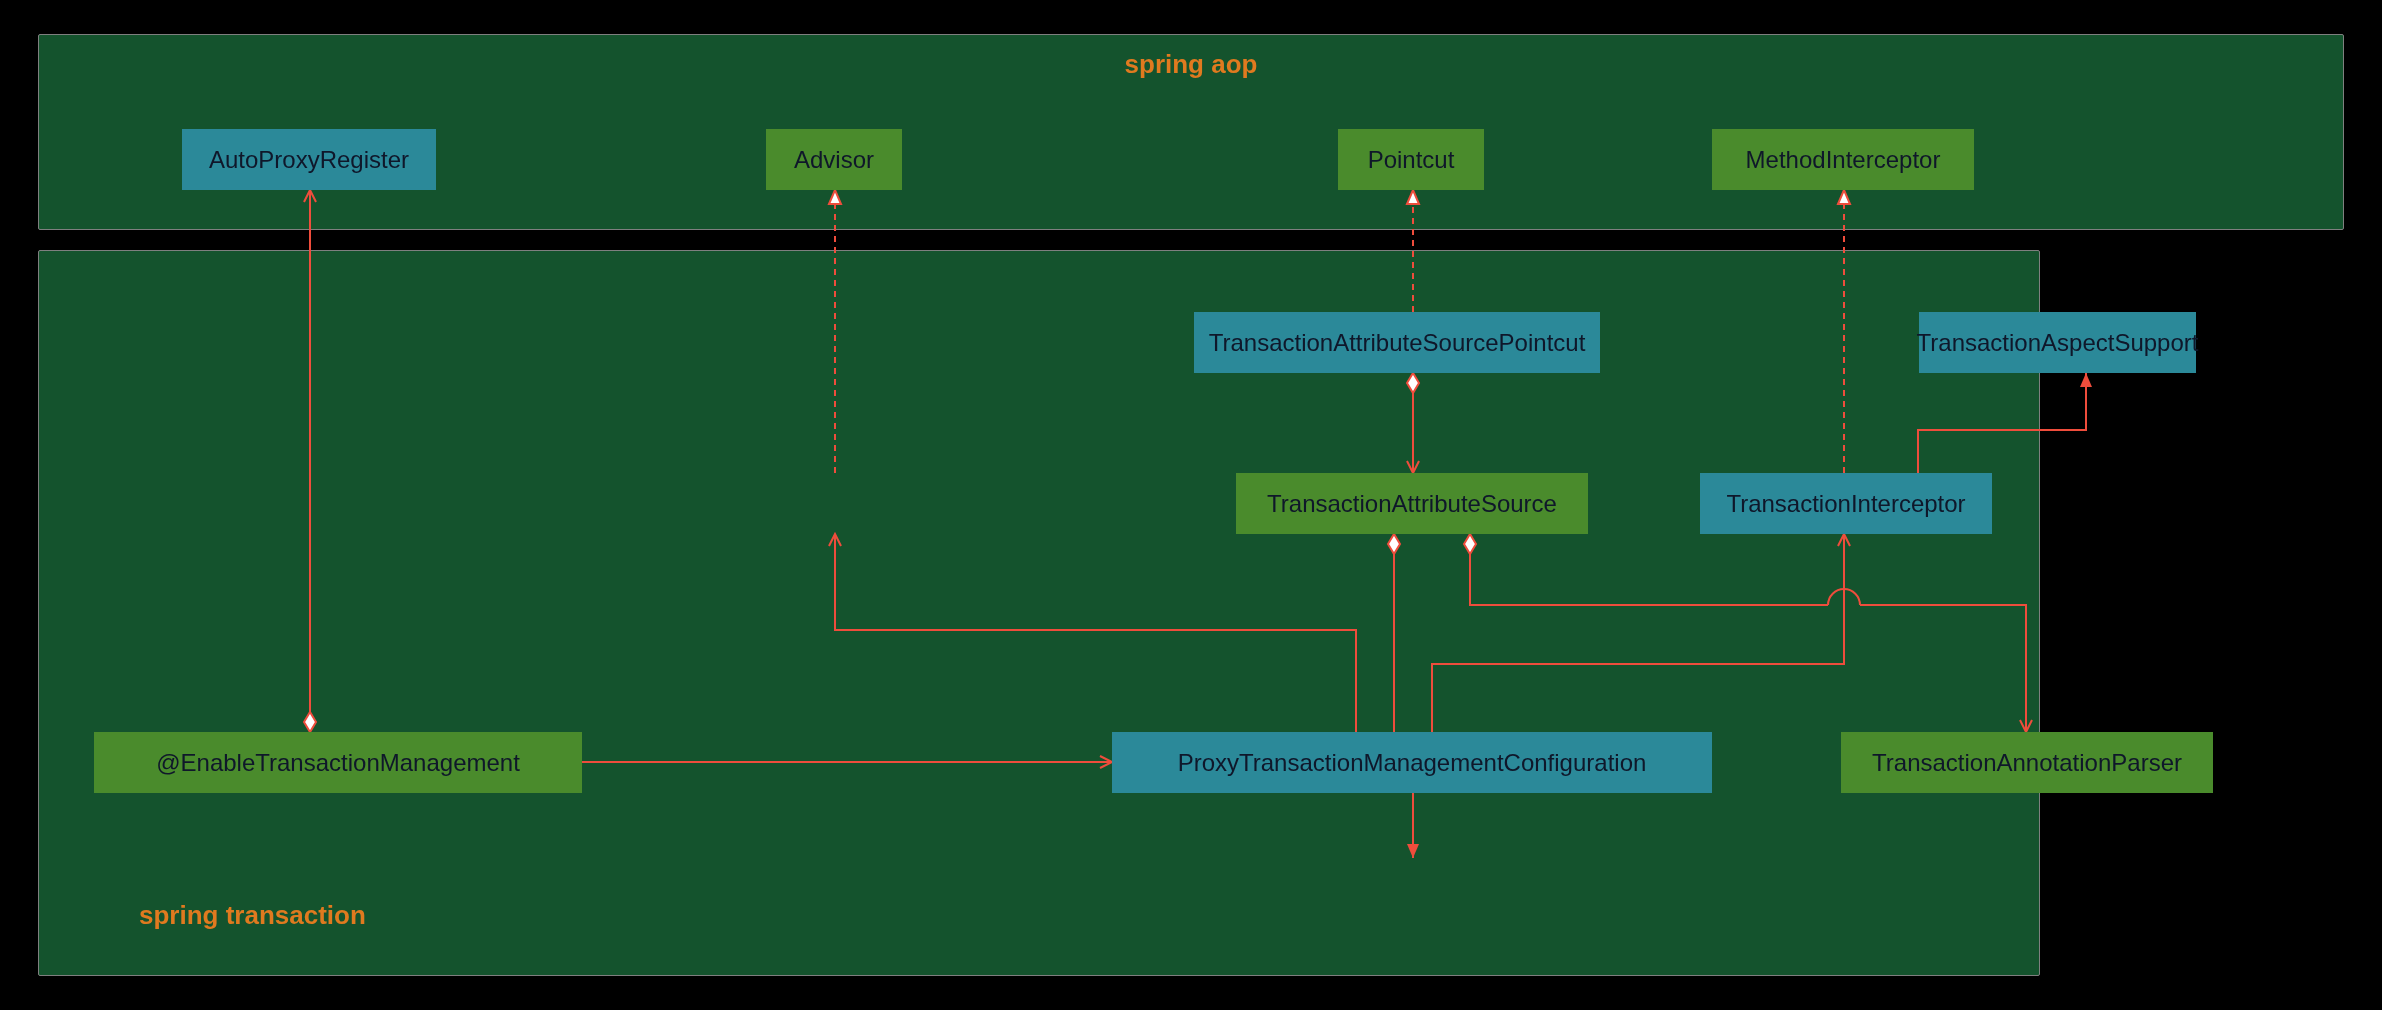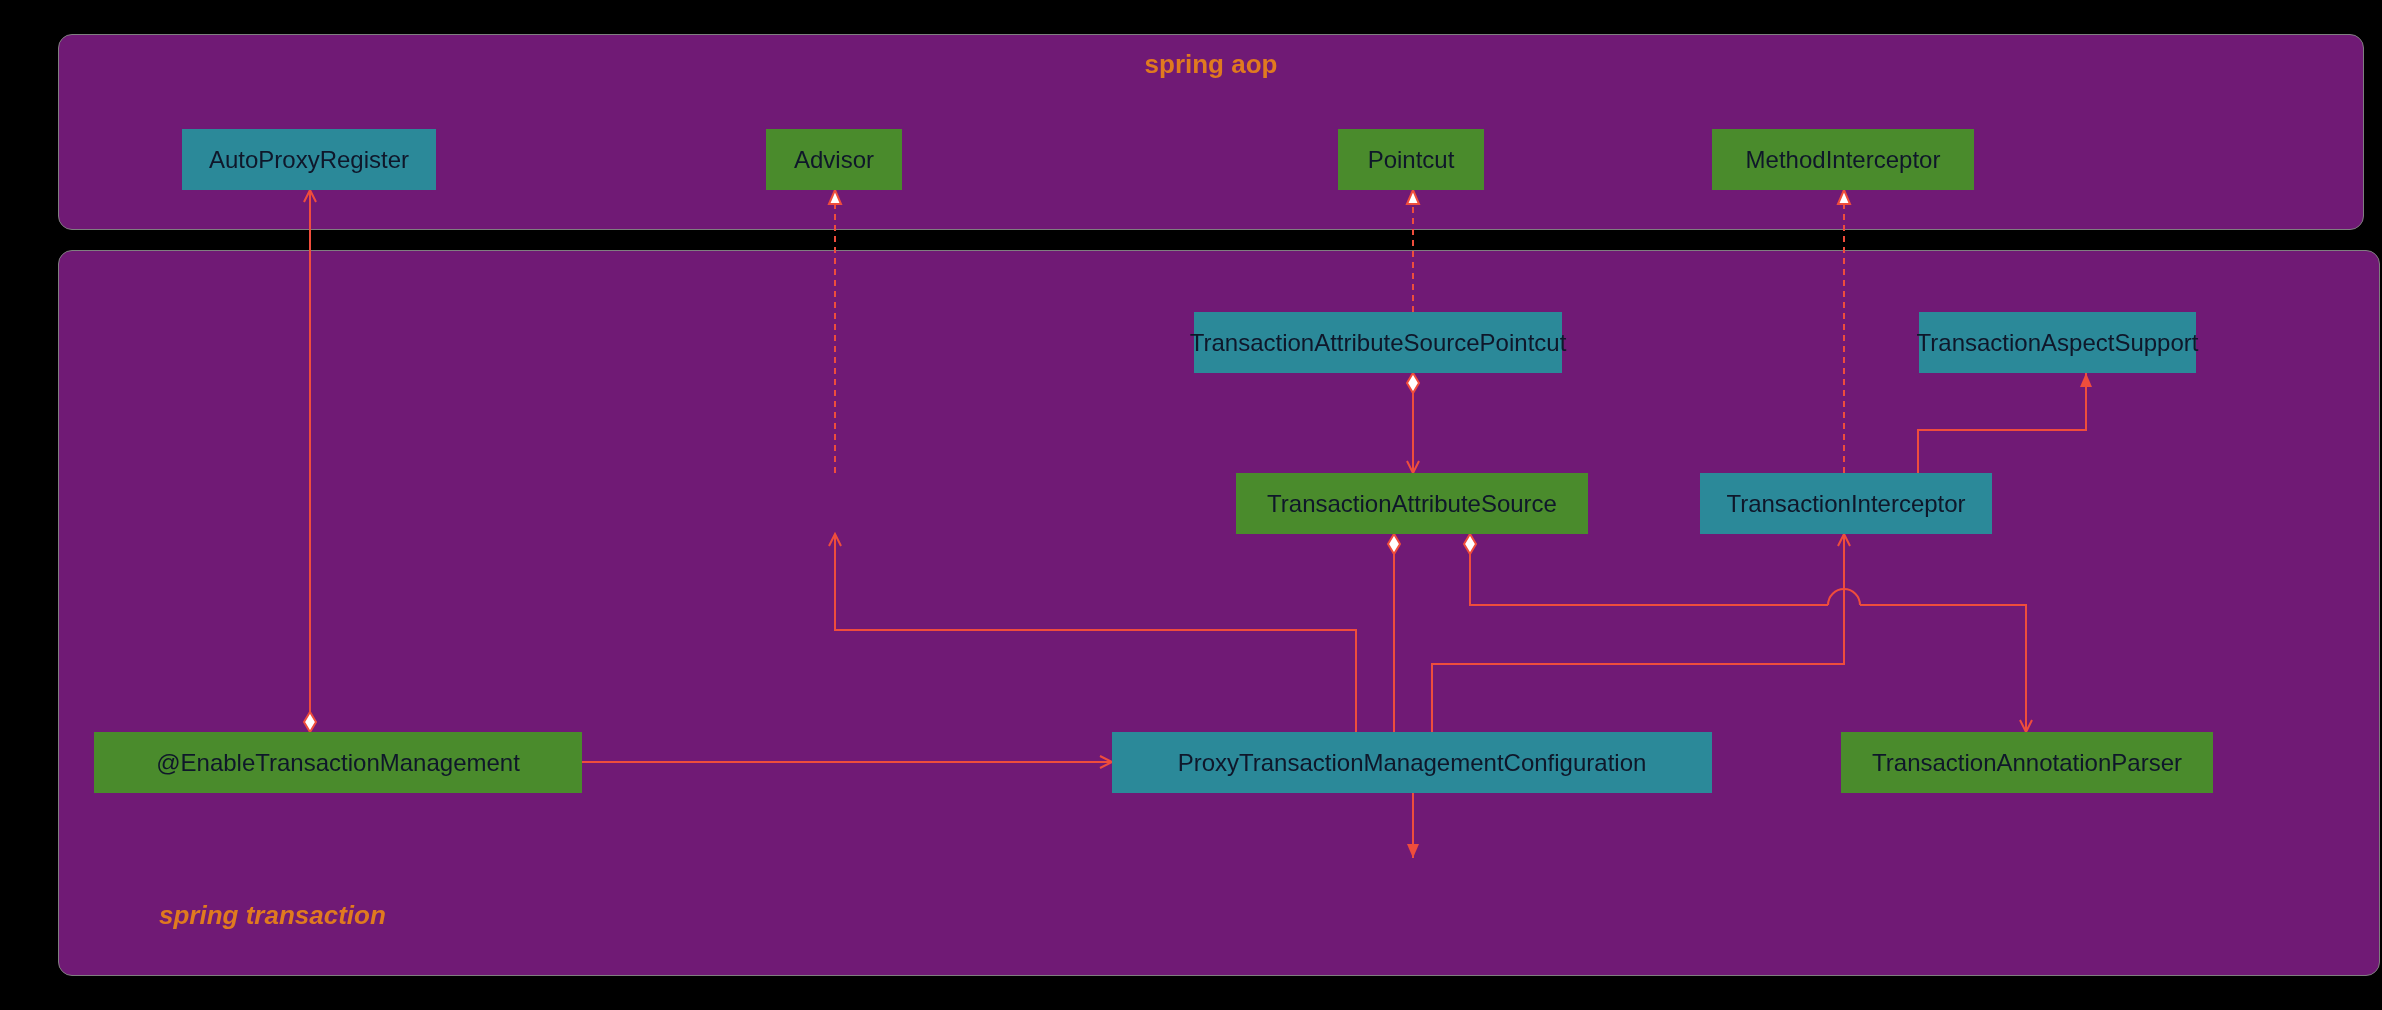--- a/index.html
+++ b/index.html
@@ -10,25 +10,24 @@
     width: 2382px;
     height: 1010px;
   }
   .canvas {
     position: relative;
     width: 2382px;
     height: 1010px;
   }
   .region {
     position: absolute;
-    background: #701a75;
+    background: #14532d;
     border: 1px solid #7f7f7f;
-    border-radius: 14px;
+    border-radius: 2px;
     box-sizing: border-box;
-    margin-left: 20px;
   }
   .region-title {
     position: absolute;
     color: #e07a1f;
     font-size: 26px;
     font-weight: 600;
   }
   .node {
     position: absolute;
     color: #0f172a;
@@ -53,33 +52,33 @@
 </style>
 </head>
 <body>
 
 <div class="canvas">
 
   <div class="region" style="left:38px; top:34px; width:2306px; height:196px;">
     <div class="region-title" style="left:50%; transform:translateX(-50%); top:14px;">spring aop</div>
   </div>
 
-  <div class="region" style="left:38px; top:250px; width:2322px; height:726px;font-style:italic;">
+  <div class="region" style="left:38px; top:250px; width:2002px; height:726px;">
     <div class="region-title" style="left:100px; bottom:44px;">spring transaction</div>
   </div>
 
   <div class="node teal" style="left:182px; top:129px; width:254px; height:61px;">AutoProxyRegister</div>
 
   <div class="node green" style="left:766px; top:129px; width:136px; height:61px;">Advisor</div>
 
   <div class="node green" style="left:1338px; top:129px; width:146px; height:61px;">Pointcut</div>
 
   <div class="node green" style="left:1712px; top:129px; width:262px; height:61px;">MethodInterceptor</div>
 
-  <div class="node teal" style="left:1194px; top:312px; width:368px; height:61px;">TransactionAttributeSourcePointcut</div>
+  <div class="node teal" style="left:1194px; top:312px; width:406px; height:61px;">TransactionAttributeSourcePointcut</div>
 
   <div class="node teal" style="left:1919px; top:312px; width:277px; height:61px;">TransactionAspectSupport</div>
 
 
   <div class="node green" style="left:1236px; top:473px; width:352px; height:61px;">TransactionAttributeSource</div>
 
   <div class="node teal" style="left:1700px; top:473px; width:292px; height:61px;">TransactionInterceptor</div>
 
   <div class="node green" style="left:94px; top:732px; width:488px; height:61px;">@EnableTransactionManagement</div>
 

